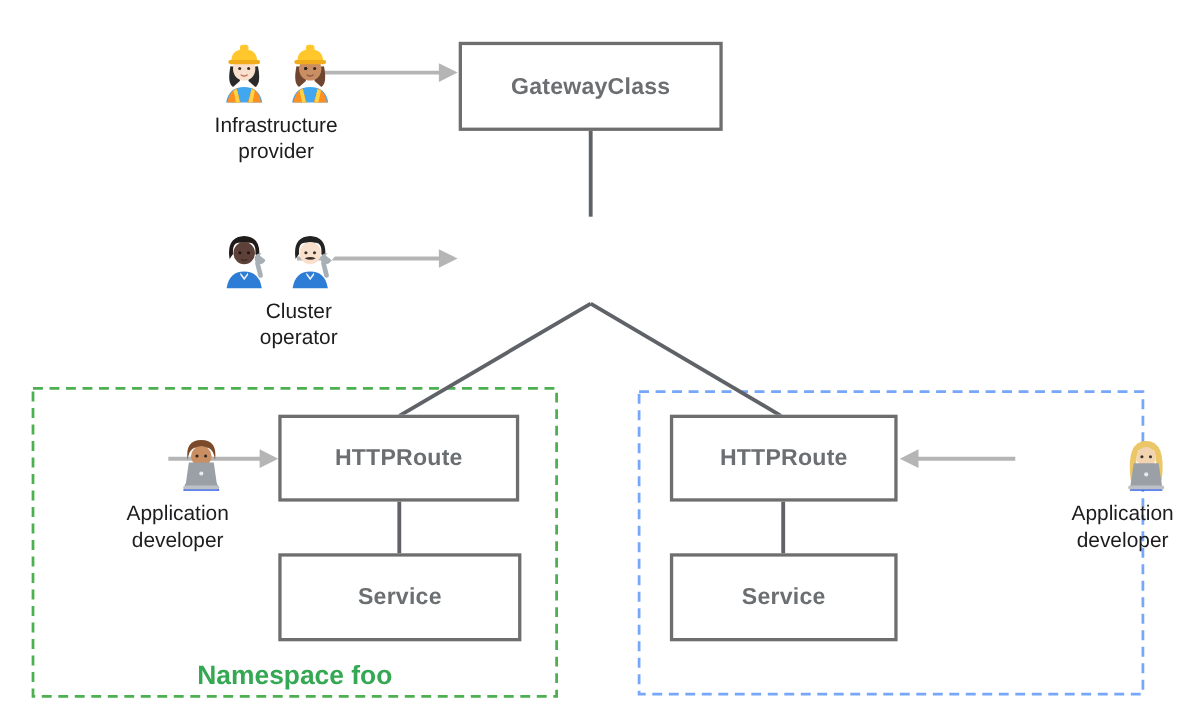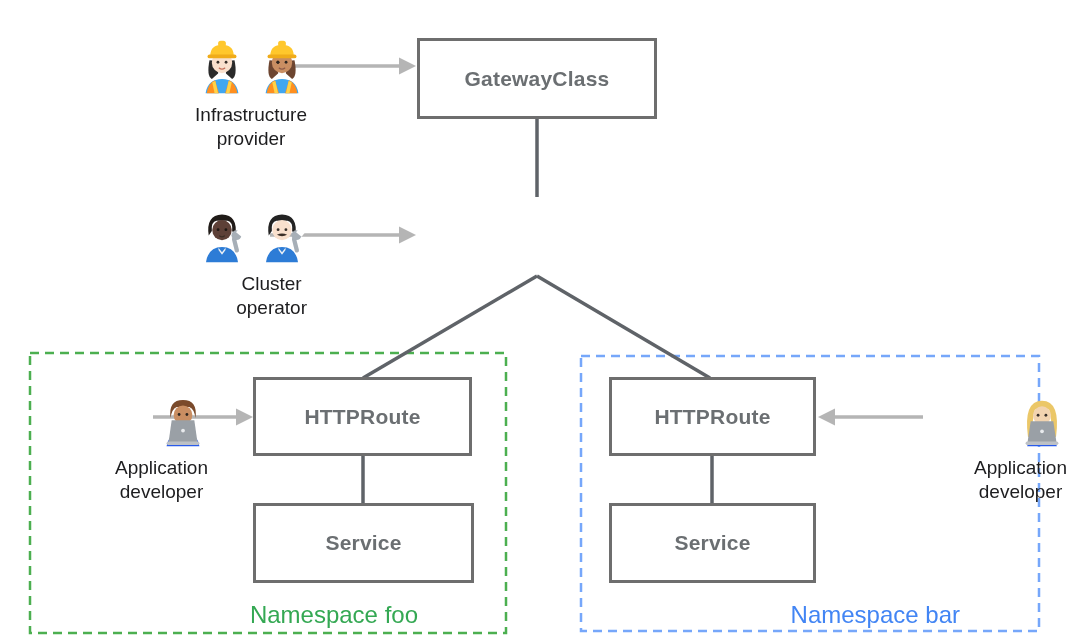--- a/index.html
+++ b/index.html
@@ -19,22 +19,22 @@
   .wires{position:absolute;left:0;top:0;width:1080px;height:643px;z-index:1;pointer-events:none;}
   .wire{stroke:var(--connector);stroke-width:3.5;fill:none;}
   .arrow-line{stroke:var(--arrow);stroke-width:3.5;fill:none;}
   .arrow-head{fill:var(--arrow);stroke:none;}
   .ns-rect{fill:none;stroke-width:2.5;stroke-dasharray:9 6;}
   .ns-rect.foo{stroke:var(--namespace-foo-border);}
   .ns-rect.bar{stroke:var(--namespace-bar-border);}
   .node{position:absolute;z-index:3;background:#fff;border:3px solid var(--node-border);
         display:flex;align-items:center;justify-content:center;box-sizing:border-box;}
   .node-label{font-size:21px;font-weight:bold;color:var(--node-text);letter-spacing:.2px;}
-  .ns-label{position:absolute;z-index:2;width:300px;text-align:right;font-size:24px;
-            font-weight:normal;line-height:30px;}
+  .ns-label{position:absolute;z-index:2;width:300px;text-align:center;font-size:24px;
+            font-weight:bold;line-height:30px;}
   .ns-label.foo{color:var(--namespace-foo-text);}
   .ns-label.bar{color:var(--namespace-bar-text);}
   .persona{position:absolute;z-index:3;width:200px;display:flex;flex-direction:column;
            align-items:flex-end;}
   .persona-icons{display:flex;gap:10px;align-items:flex-end;}
   .persona-label{margin-top:9px;font-size:19px;line-height:24px;text-align:center;
                  color:var(--persona-text);white-space:pre-line;}
   .p-icon{display:block;}
 </style>
 </head>
@@ -65,21 +65,20 @@
       <line class="arrow-line" x1="153" y1="417" x2="237" y2="417"></line>
       <polygon class="arrow-head" points="236,408.5 253,417 236,425.5"></polygon>
     </g>
     <g>
       <line class="arrow-line" x1="923" y1="417" x2="834" y2="417"></line>
       <polygon class="arrow-head" points="835,408.5 818,417 835,425.5"></polygon>
     </g>
   </svg>
 
   <div class="ns-label foo" style="left:118px;top:600px;">Namespace foo</div>
-  <div class="ns-label bar" style="left:660px;top:600px;">Namespace bar</div>
 
   <div class="node" style="left:417px;top:26px;width:240px;height:81px;margin-top:12px;">
     <span class="node-label">GatewayClass</span>
   </div>
   <div class="node" style="left:253px;top:377px;width:219px;height:79px;">
     <span class="node-label">HTTPRoute</span>
   </div>
   <div class="node" style="left:253px;top:503px;width:221px;height:80px;">
     <span class="node-label">Service</span>
   </div>

